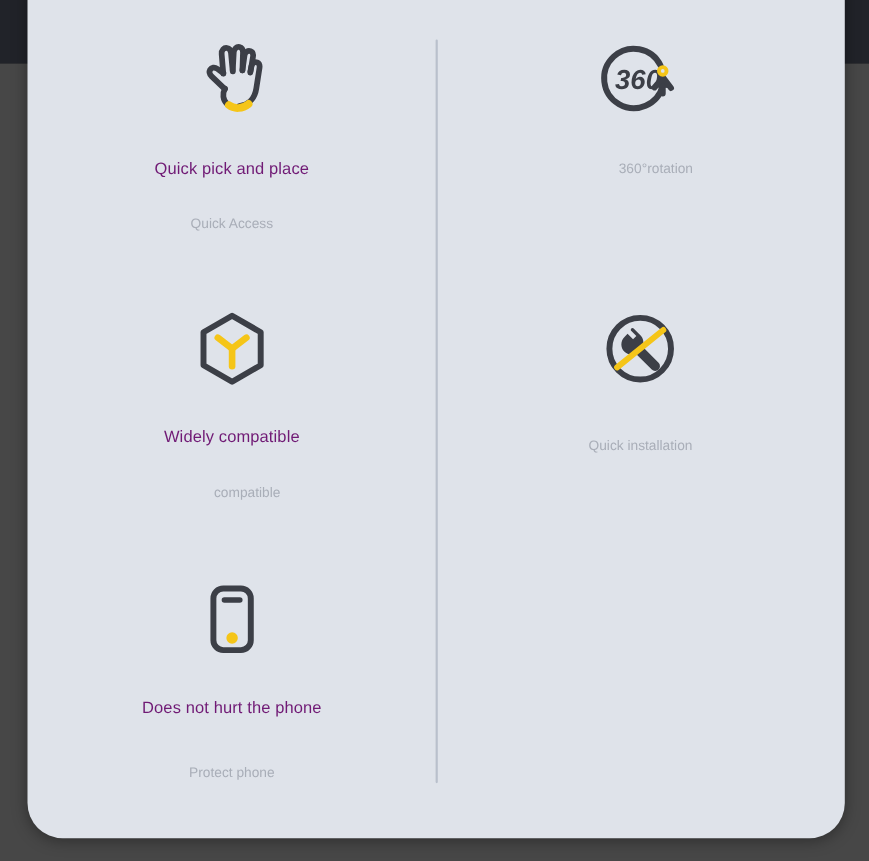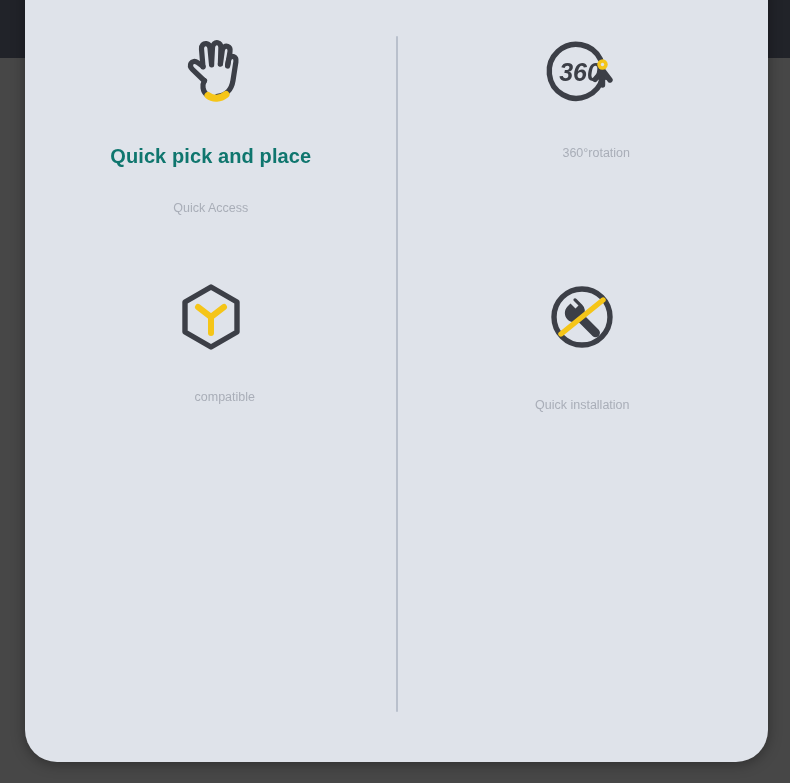--- a/index.html
+++ b/index.html
@@ -87,23 +87,23 @@
     height: 86px;
     display: flex;
     align-items: center;
     justify-content: center;
     text-decoration: underline;
   }
   .icon-wrap svg { display: block; }
 
   .feature-title {
     margin-top: 24px;
-    font-size: 20px;
-    font-weight: bold;
-    color: #0f766e;
+    font-size: 15px;
+    font-weight: normal;
+    color: #701a75;
     letter-spacing: 0.1px;
     line-height: 1;
     text-align: center;
     padding: 6px 10px;
     border-radius: 5px;
   }
   .feature-title.highlighted {
     background: #e8ebf1;
     box-shadow: 0 0 0 1px rgba(255,255,255,0.55);
   }
@@ -180,20 +180,21 @@
         <div class="icon-wrap">
           <svg width="80" height="80" viewBox="0 0 80 80" fill="none">
             <path d="M40 10 L66 25 L66 55 L40 70 L14 55 L14 25 Z" stroke="#3c3f47" stroke-width="5.4" fill="none" stroke-linejoin="round"></path>
             <g stroke="#f5c518" stroke-width="6" stroke-linecap="round" fill="none">
               <line x1="40" y1="40" x2="40" y2="56"></line>
               <line x1="40" y1="40" x2="27" y2="30"></line>
               <line x1="40" y1="40" x2="53" y2="30"></line>
             </g>
           </svg>
         </div>
+        <div class="feature-title">Widely compatible</div>
         <div class="feature-sub">compatible</div>
       </div>
 
       <div class="feature-cell row-3">
         <div class="icon-wrap">
           <svg width="80" height="80" viewBox="0 0 80 80" fill="none">
             <circle cx="40" cy="40" r="28" stroke="#3c3f47" stroke-width="5.4" fill="none"></circle>
 
             <g fill="#3c3f47">
               <path d="M31.5 23.5 L36.5 28.5 L33.5 31.5 L28.5 26.5 L25.5 29.5
@@ -202,16 +203,27 @@
                        L42 38.1 C43.6 34.7 43 30.6 40.2 27.8 L37.2 24.8 L34.5 22
                        C33.5 21 32.5 21 31.5 22 Z"></path>
             </g>
 
             <line x1="19" y1="57" x2="61" y2="23" stroke="#f5c518" stroke-width="5.4" stroke-linecap="round"></line>
           </svg>
         </div>
         <div class="feature-sub">Quick installation</div>
       </div>
 
+      <div class="feature-cell row-3">
+        <div class="icon-wrap">
+          <svg width="80" height="80" viewBox="0 0 80 80" fill="none">
+            <rect x="23" y="12" width="34" height="56" rx="9" ry="9" stroke="#3c3f47" stroke-width="5.4" fill="none"></rect>
+            <line x1="33" y1="22.5" x2="47" y2="22.5" stroke="#3c3f47" stroke-width="5" stroke-linecap="round"></line>
+            <circle cx="40" cy="57" r="5.2" fill="#f5c518"></circle>
+          </svg>
+        </div>
+        <div class="feature-title">Does not hurt the phone</div>
+        <div class="feature-sub">Protect phone</div>
+      </div>
 
     </div>
   </div>
 </div>
 
 </body></html>

